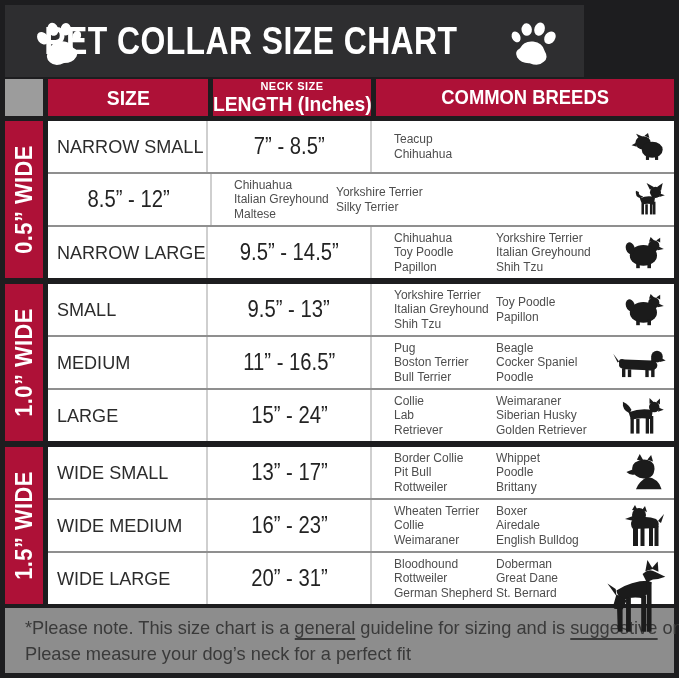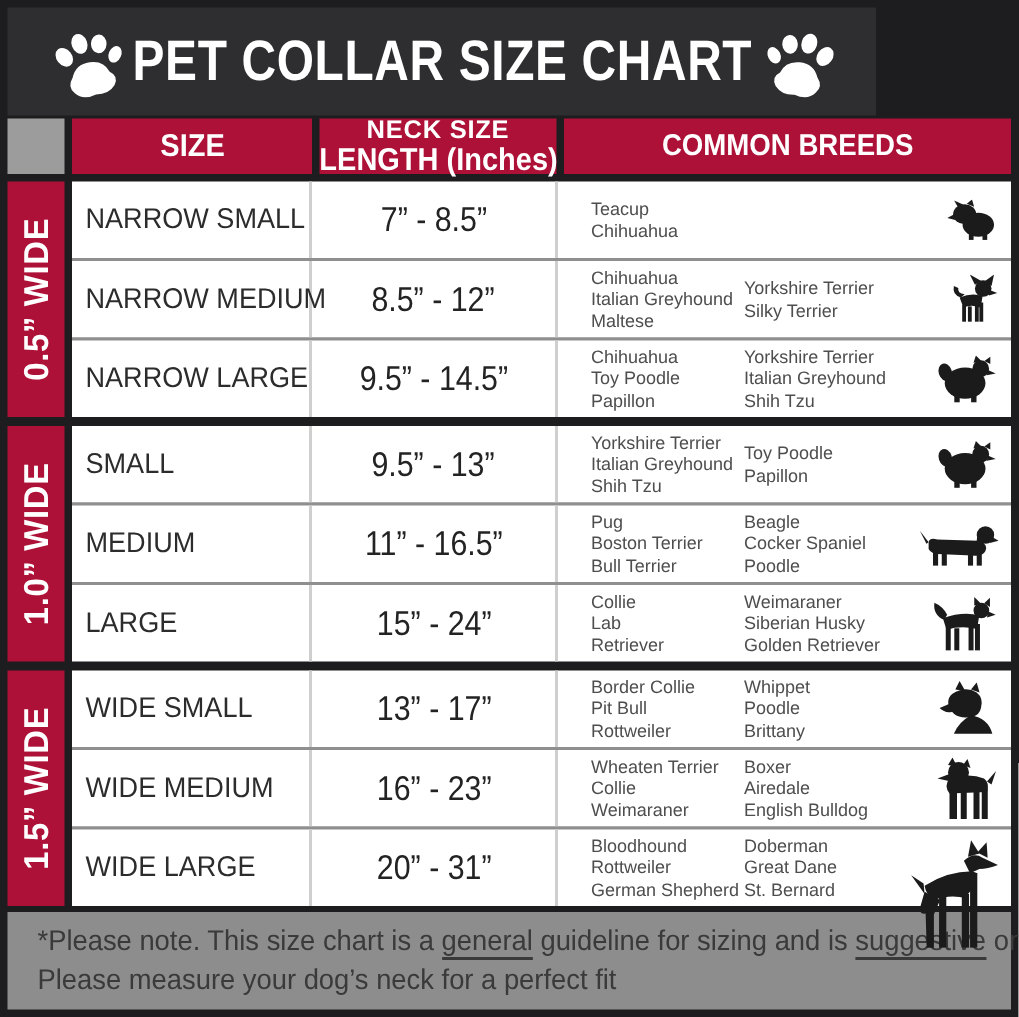--- a/index.html
+++ b/index.html
@@ -14,41 +14,41 @@
   .stage{
     position:relative;width:679px;height:678px;
     background:var(--border-black);
     font-family:"Liberation Sans", sans-serif;
     overflow:hidden;
   }
   
   .title-bar{
     position:absolute;left:5px;top:5px;width:579px;height:72px;
     background:var(--bar-charcoal);
-    display:flex;align-items:center;justify-content:center;
+    display:flex;align-items:center;justify-content:flex-start;
   }
   .title{
     margin:0;color:#fff;font-size:38px;font-weight:bold;
     letter-spacing:.5px;white-space:nowrap;
     transform:scaleX(.84);transform-origin:center;
   }
   .paw{position:absolute;top:12px;width:58px;height:52px;display:block;}
   .paw svg{width:100%;height:100%;}
   .paw-left{left:24px;transform:rotate(-14deg);}
   .paw-right{right:20px;transform:rotate(12deg) scaleX(-1);}
   
   .corner-cell{position:absolute;left:5px;top:79px;width:38px;height:37px;background:var(--corner-gray);}
   .hcell{
     position:absolute;top:79px;height:37px;background:var(--accent-red);
     color:#fff;display:flex;flex-direction:column;align-items:center;justify-content:center;
     text-align:right;font-weight:bold;
   }
   .h-size{left:48px;width:160px;font-size:21px;}
   .h-length{left:213px;width:158px;line-height:1;}
-  .h-neck{font-size:17px;letter-spacing:.5px;margin-bottom:1px;}
+  .h-neck{font-size:11px;letter-spacing:.5px;margin-bottom:1px;}
   .h-len{font-size:21px;transform:scaleX(.92);white-space:nowrap;}
   .h-breeds{left:376px;width:298px;font-size:20px;transform-origin:center;}
   .h-size span,.h-breeds span{display:inline-block;transform:scaleX(.92);white-space:nowrap;}
   
   #groups{position:absolute;left:5px;top:121px;width:669px;}
   .group{display:flex;height:157px;margin-bottom:6px;}
   .strip{
     width:38px;background:var(--accent-red);flex:0 0 38px;margin-right:5px;
     display:flex;align-items:center;justify-content:center;overflow:hidden;
   }
@@ -147,23 +147,20 @@
                   <polygon points="16,28 3,35 18,39"></polygon>
                   <ellipse cx="62" cy="48" rx="30" ry="23"></ellipse>
                   <rect x="44" y="62" width="9" height="15"></rect>
                   <rect x="70" y="62" width="9" height="15"></rect>
                 </svg>
               </span>
     </div>
   </div>
 
   <div class="row">
-    <div class="cell cell-size">
-              <span class="size-text">NARROW MEDIUM</span>
-            </div>
     <div class="cell cell-length">
               <span class="len-text">8.5” - 12”</span>
             </div>
     <div class="cell cell-breeds">
       <div class="bcol bcol1">
                 <div class="breed-name">Chihuahua</div>
                 <div class="breed-name">Italian Greyhound</div>
                 <div class="breed-name">Maltese</div>
               </div>
       <div class="bcol bcol2">

